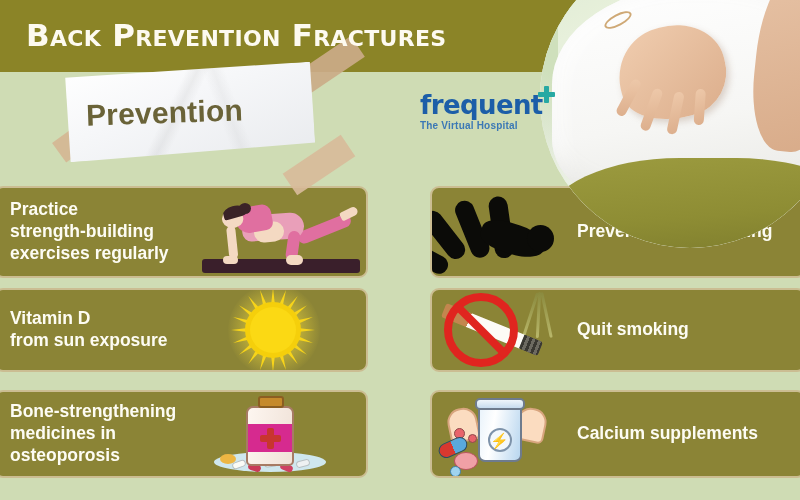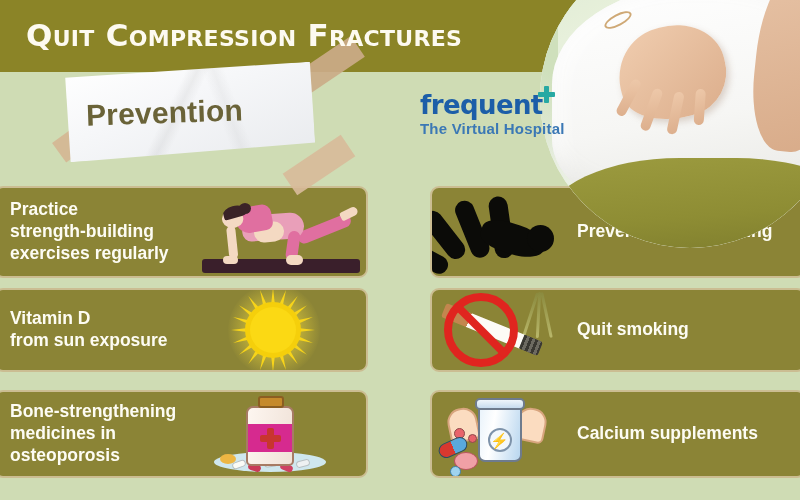--- a/index.html
+++ b/index.html
@@ -222,21 +222,21 @@
   .logo-plus::before, .logo-plus::after {
     content: "";
     position: absolute;
     background: #27a9a3;
     border-radius: 1px;
   }
   .logo-plus::before { left: 6px; top: 0; width: 5px; height: 17px; }
   .logo-plus::after  { left: 0; top: 6px; width: 17px; height: 5px; }
   .logo-tag {
     margin-top: 3px;
-    font-size: 15px;
+    font-size: 10px;
     font-weight: 600;
     color: #3b78b5;
     letter-spacing: .2px;
   }
 
   
   .card {
     position: absolute;
     background: #8b8436;
     border: 2px solid #cbbd92;
@@ -529,21 +529,21 @@
     <div class="arm"></div>
     <div class="hand"></div>
     <div class="finger f1"></div>
     <div class="finger f2"></div>
     <div class="finger f3"></div>
     <div class="finger f4"></div>
     <div class="bangle"></div>
   </div>
 
   <div class="header-bar"></div>
-  <div class="header-title">Quit Compression Fractures</div>
+  <div class="header-title">Back Prevention Fractures</div>
 
   <div class="prevention-wrap">
     <div class="tape tape-tl"></div>
     <div class="tape tape-tr"></div>
     <div class="tape tape-br"></div>
     <div class="paper"></div>
     <div class="prevention-label">Prevention</div>
   </div>
 
   <div class="logo">

